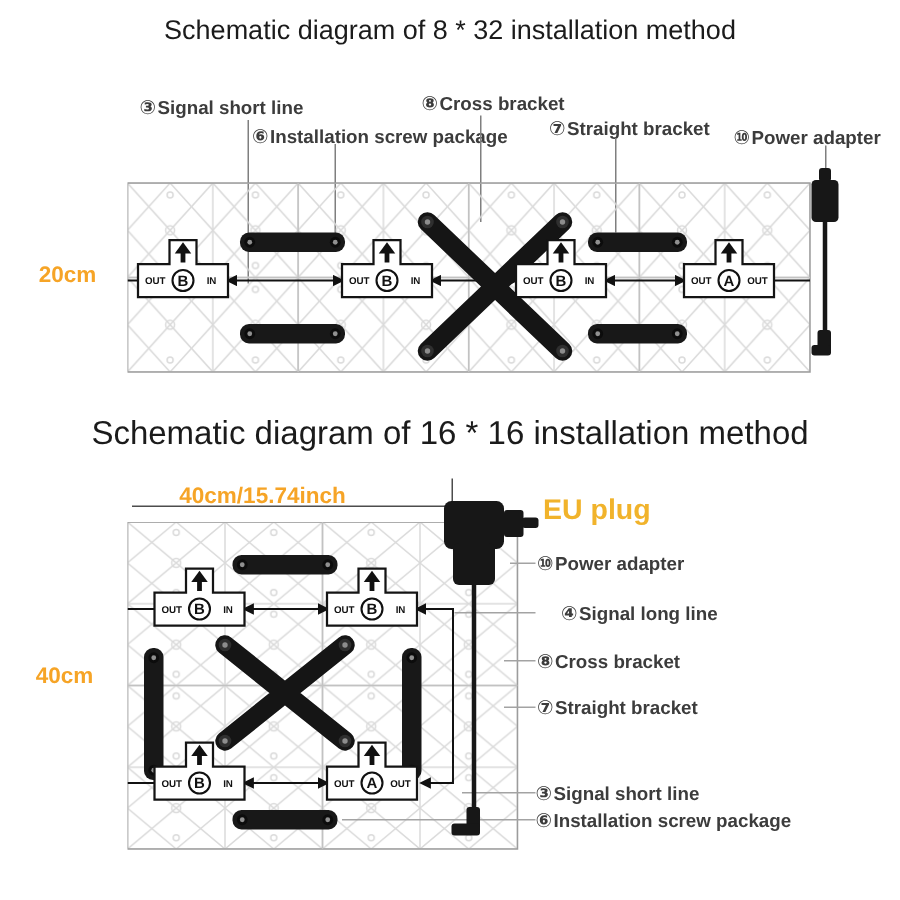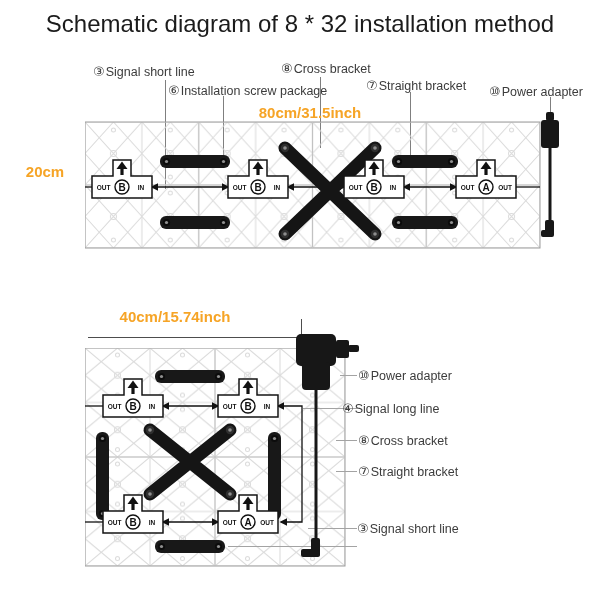--- a/index.html
+++ b/index.html
@@ -1,22 +1,22 @@
 <!DOCTYPE html>
 <html><head>
 <meta charset="utf-8">
 <style>
   html,body{margin:0;padding:0;background:#fff;}
   .stage{position:relative;width:600px;height:600px;background:#ffffff;overflow:hidden;
          font-family:"Liberation Sans","DejaVu Sans",sans-serif;}
   .title{position:absolute;left:0;width:600px;text-align:center;color:#1b1b1b;
          font-weight:500;white-space:nowrap;}
-  #title1{top:10px;font-size:24px;}
+  #title1{top:10px;font-size:18px;}
   #title2{top:276px;font-size:22px;}
-  .callout{position:absolute;font-size:12.5px;font-weight:400;color:#3c3c3c;white-space:nowrap;}
+  .callout{position:absolute;font-size:12.5px;font-weight:700;color:#3c3c3c;white-space:nowrap;}
   .callout .num{margin-right:1px;font-size:13px;}
   .dim{position:absolute;color:#F6A426;font-weight:bold;font-size:15px;text-align:center;line-height:20px;white-space:nowrap;}
   .pluglabel{position:absolute;left:362px;top:330px;font-size:19px;font-weight:bold;color:#F1B32B;}
   .vleader{position:absolute;width:1px;background:#7f7f7f;}
   .hleader{position:absolute;height:1px;background:#a3a3a3;}
   .dimline{position:absolute;background:#4d4d4d;}
   svg{position:absolute;}
   .panelrect{fill:url(#pp1);stroke:#9c9c9c;stroke-width:1;}
   .panelrect2{fill:url(#pp2);stroke:#9c9c9c;stroke-width:1;}
   .patline{stroke:#dadada;fill:none;stroke-width:1;}
@@ -57,22 +57,21 @@
   <div class="callout" style="left:489px;top:84px">
     <span class="num">⑩</span><span>Power adapter</span>
   </div>
 
   <div class="vleader" style="left:165px;top:80px;height:109px"></div>
   <div class="vleader" style="left:223px;top:96px;height:61px"></div>
   <div class="vleader" style="left:320px;top:77px;height:71px"></div>
   <div class="vleader" style="left:410px;top:92px;height:63px"></div>
   <div class="vleader" style="left:550px;top:97px;height:15px"></div>
 
-  <div class="dim" style="left:230px;top:103px;width:160px">80cm/31.5inch</div>
-  <div class="dim" style="left:6px;top:162px;width:78px">
+  <div class="dim" style="left:6px;top:174px;width:78px">
     <div>20cm</div>
   </div>
 
   <svg style="left:85px;top:110px" width="480" height="140" viewBox="0 0 480 140">
     <defs>
       <pattern id="pp1" width="56.875" height="63" patternUnits="userSpaceOnUse" patternTransform="translate(0,12)">
         <path class="patline" d="M0 0H56.875V63H0Z"></path>
         <path class="patline" d="M0 0L56.875 63M56.875 0L0 63"></path>
         <path class="patline" d="M28.44 0L56.875 31.5L28.44 63L0 31.5Z"></path>
         <circle class="patline" cx="28.44" cy="31.5" r="3"></circle>
@@ -172,25 +171,27 @@
 
     <g>
       <rect class="blackpart" x="461" y="2" width="8" height="9" rx="2"></rect>
       <rect class="blackpart" x="456" y="10" width="18" height="28" rx="3"></rect>
       <path class="cable" d="M465 38V112" stroke-width="2.4"></path>
       <rect class="blackpart" x="460" y="110" width="9" height="15" rx="2"></rect>
       <rect class="blackpart" x="456" y="120" width="13" height="7" rx="2"></rect>
     </g>
   </svg>
 
-
-  <div class="dim" style="left:95px;top:307px;width:160px">40cm/15.74inch</div>
+  <div class="title" id="title2">Schematic diagram of 16 * 16 installation method</div>
+
+  <div class="dim" style="left:95px;top:321px;width:160px">40cm/15.74inch</div>
   <div class="dimline" style="left:88px;top:337px;width:214px;height:1px"></div>
   <div class="dimline" style="left:301px;top:319px;width:1px;height:18px"></div>
   <div class="dim" style="left:3px;top:441px;width:80px">
+    <div>40cm</div>
   </div>
 
   <svg style="left:85px;top:348px" width="280" height="230" viewBox="0 0 280 230">
     <defs>
       <pattern id="pp2" width="65" height="54.5" patternUnits="userSpaceOnUse">
         <path class="patline" d="M0 0H65V54.5H0Z"></path>
         <path class="patline" d="M0 0L65 54.5M65 0L0 54.5"></path>
         <path class="patline" d="M32.5 0L65 27.25L32.5 54.5L0 27.25Z"></path>
         <circle class="patline" cx="32.5" cy="27.25" r="3"></circle>
         <circle class="patline" cx="32.5" cy="7" r="2"></circle>
@@ -291,33 +292,37 @@
   <div class="hleader" style="left:340px;top:375px;width:17px"></div>
   <div class="hleader" style="left:303px;top:408px;width:54px"></div>
   <div class="hleader" style="left:336px;top:440px;width:21px"></div>
   <div class="hleader" style="left:336px;top:471px;width:21px"></div>
   <div class="hleader" style="left:308px;top:528px;width:49px"></div>
   <div class="hleader" style="left:228px;top:546px;width:129px"></div>
 
   <div class="callout" style="left:358px;top:368px">
     <span class="num">⑩</span><span>Power adapter</span>
   </div>
-  <div class="callout" style="left:342px;top:401px">
+  <div class="callout" style="left:374px;top:401px">
     <span class="num">④</span><span>Signal long line</span>
   </div>
   <div class="callout" style="left:358px;top:433px">
     <span class="num">⑧</span><span>Cross bracket</span>
   </div>
   <div class="callout" style="left:358px;top:464px">
     <span class="num">⑦</span><span>Straight bracket</span>
   </div>
   <div class="callout" style="left:357px;top:521px">
     <span class="num">③</span><span>Signal short line</span>
   </div>
-
+  <div class="callout" style="left:357px;top:539px">
+    <span class="num">⑥</span><span>Installation screw package</span>
+  </div>
+
+  <div class="pluglabel">EU plug</div>
 
   <svg style="left:285px;top:328px" width="90" height="240" viewBox="0 0 90 240">
     <g>
       <rect class="blackpart" x="11" y="6" width="40" height="32" rx="5"></rect>
       <rect class="blackpart" x="17" y="34" width="28" height="28" rx="4"></rect>
       <rect class="blackpart" x="51" y="12" width="13" height="18" rx="2"></rect>
       <rect class="blackpart" x="63" y="17" width="11" height="7" rx="2"></rect>
     </g>
     <path class="cable" d="M31 62V212"></path>
     <g>

